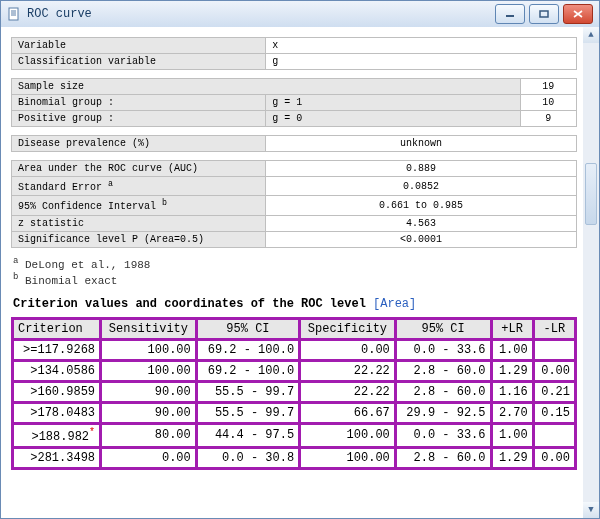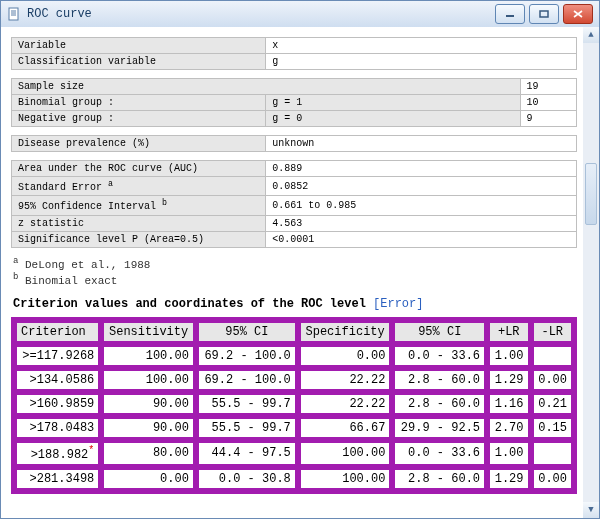--- a/index.html
+++ b/index.html
@@ -11,28 +11,28 @@
   .titlebar .wbtn.close{background:linear-gradient(#ef8f80,#d24a34);border-color:#a12f1c;}
   .client{position:absolute;top:26px;bottom:0;left:0;right:16px;background:#fff;overflow:hidden;padding:10px 6px 10px 10px;}
   .vscroll{position:absolute;top:26px;bottom:0;right:0;width:16px;background:#e9eef5;border-left:1px solid #c6d2e0;}
   .vscroll .arrow{height:16px;background:linear-gradient(#f4f8fc,#d6e2ef);display:flex;align-items:center;justify-content:center;font-size:9px;color:#4a6b93;}
   .vscroll .track{position:absolute;top:16px;bottom:16px;left:0;right:0;}
   .vscroll .thumb{position:absolute;left:2px;right:2px;top:120px;height:60px;background:linear-gradient(#e6eef8,#c7d8eb);border:1px solid #a9c0d9;border-radius:2px;}
   .vscroll .arrow.bottom{position:absolute;bottom:0;left:0;right:0;}
   table.kv{width:100%;border-collapse:collapse;margin-bottom:8px;}
   table.kv td{border:1px solid #bfbfbf;padding:2px 6px;font-size:10px;background:#fff;}
   table.kv td.k{background:#e7e7e7;width:45%;}
-  table.kv td.v{text-align:left;}
+  table.kv td.v{text-align:center;}
   table.kv td.vleft{text-align:left;}
   .footnote{font-size:11px;color:#333;margin:2px 0 2px 2px;}
   .footnote sup{font-size:9px;}
   .section-title{font-weight:bold;margin:10px 0 6px 2px;}
   .hide-link{color:#2a5fbf;font-weight:normal;cursor:pointer;}
   table.grid{width:100%;border-collapse:collapse;}
-  table.grid th,table.grid td{border:6px solid #a21caf;padding:2px 4px;font-size:12px;white-space:nowrap;}
+  table.grid th,table.grid td{border:3px solid #a21caf;padding:2px 4px;font-size:12px;white-space:nowrap;}
   table.grid th{background:#e7e7e7;font-weight:normal;text-align:center;}
   table.grid td{text-align:right;}
   table.grid td.lc{text-align:right;}
   table.grid td.ctr, table.grid th.ctr{}
 </style>
 </head>
 <body>
 
 <div class="window">
   <div class="titlebar">
@@ -88,21 +88,21 @@
           <tr>
         <td class="k" colspan="2">Sample size</td>
         <td class="v">19</td>
       </tr>
       <tr>
         <td class="k" style="width:24%">Binomial group :</td>
         <td class="k" style="width:21%">g = 1</td>
         <td class="v">10</td>
       </tr>
       <tr>
-        <td class="k">Negative group :</td>
+        <td class="k">Positive group :</td>
         <td class="k">g = 0</td>
         <td class="v">9</td>
       </tr>
     </tbody>
       </table>
 
     <table class="kv">
       <tbody>
           <tr>
         <td class="k">Disease prevalence (%)</td>
@@ -134,21 +134,21 @@
         <td class="v">&lt;0.0001</td>
       </tr>
     </tbody>
       </table>
 
     <div class="footnote"><sup>a</sup> <span>DeLong et al., 1988</span></div>
     <div class="footnote"><sup>b</sup> <span>Binomial exact</span></div>
 
     <div class="section-title">
       <span>Criterion values and coordinates of the ROC level</span>
-      <span class="hide-link">[Error]</span>
+      <span class="hide-link">[Area]</span>
     </div>
 
     <table class="grid">
       <thead>
           <tr id="grid-head">
             <th style="text-align: left;">Criterion</th>
             <th>Sensitivity</th>
             <th>95% CI</th>
             <th>Specificity</th>
             <th>95% CI</th>

